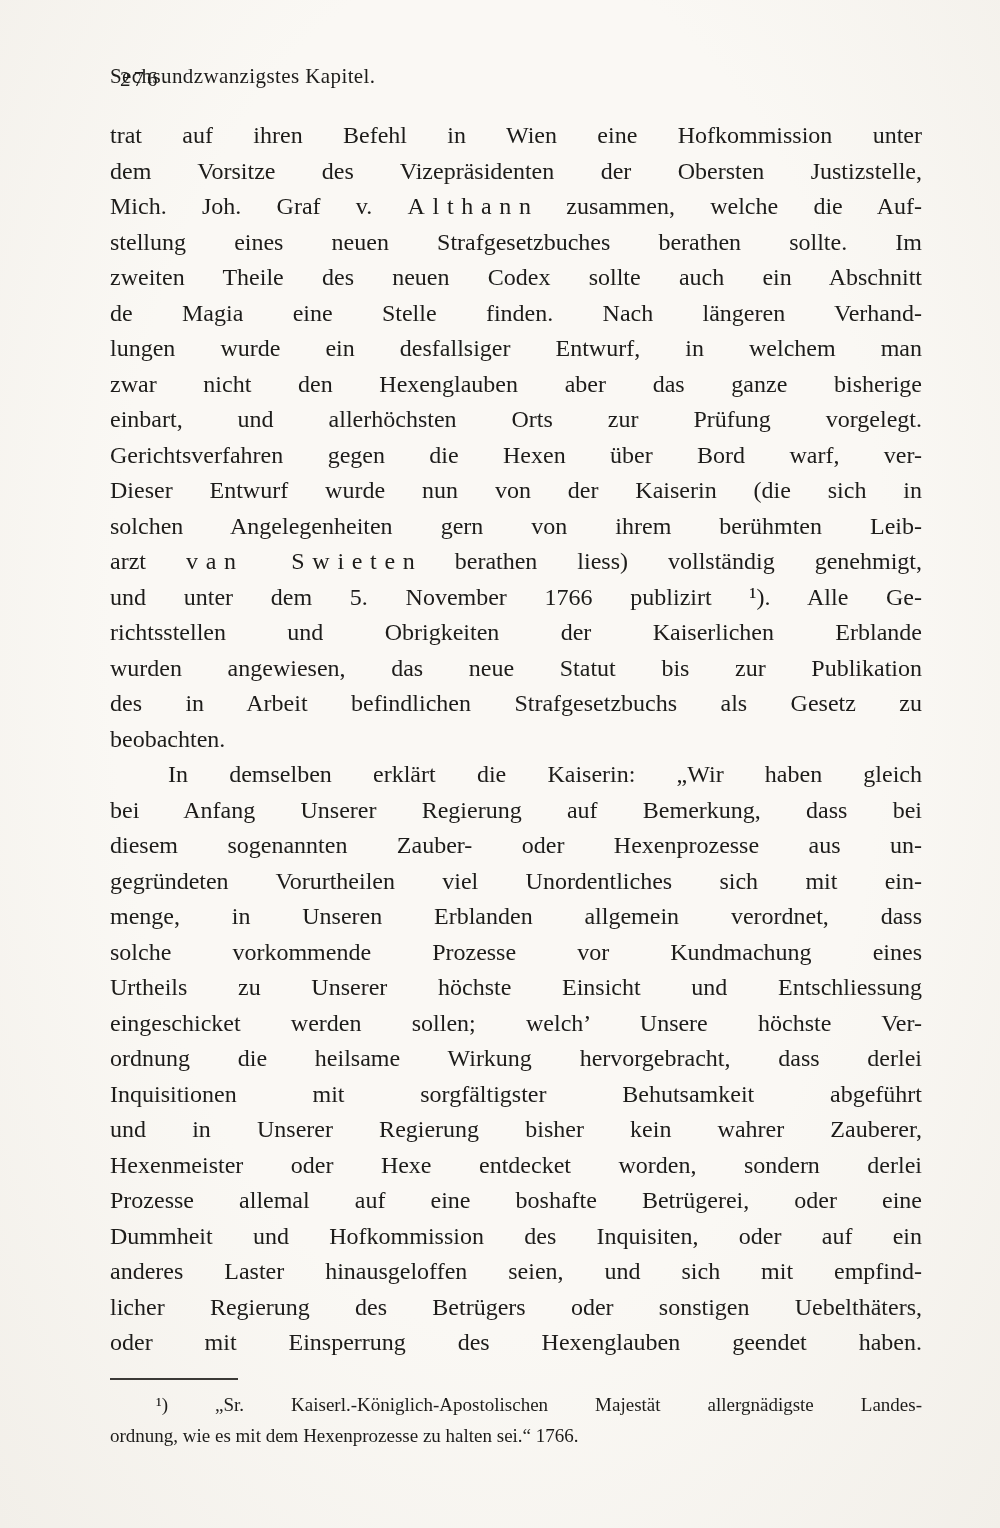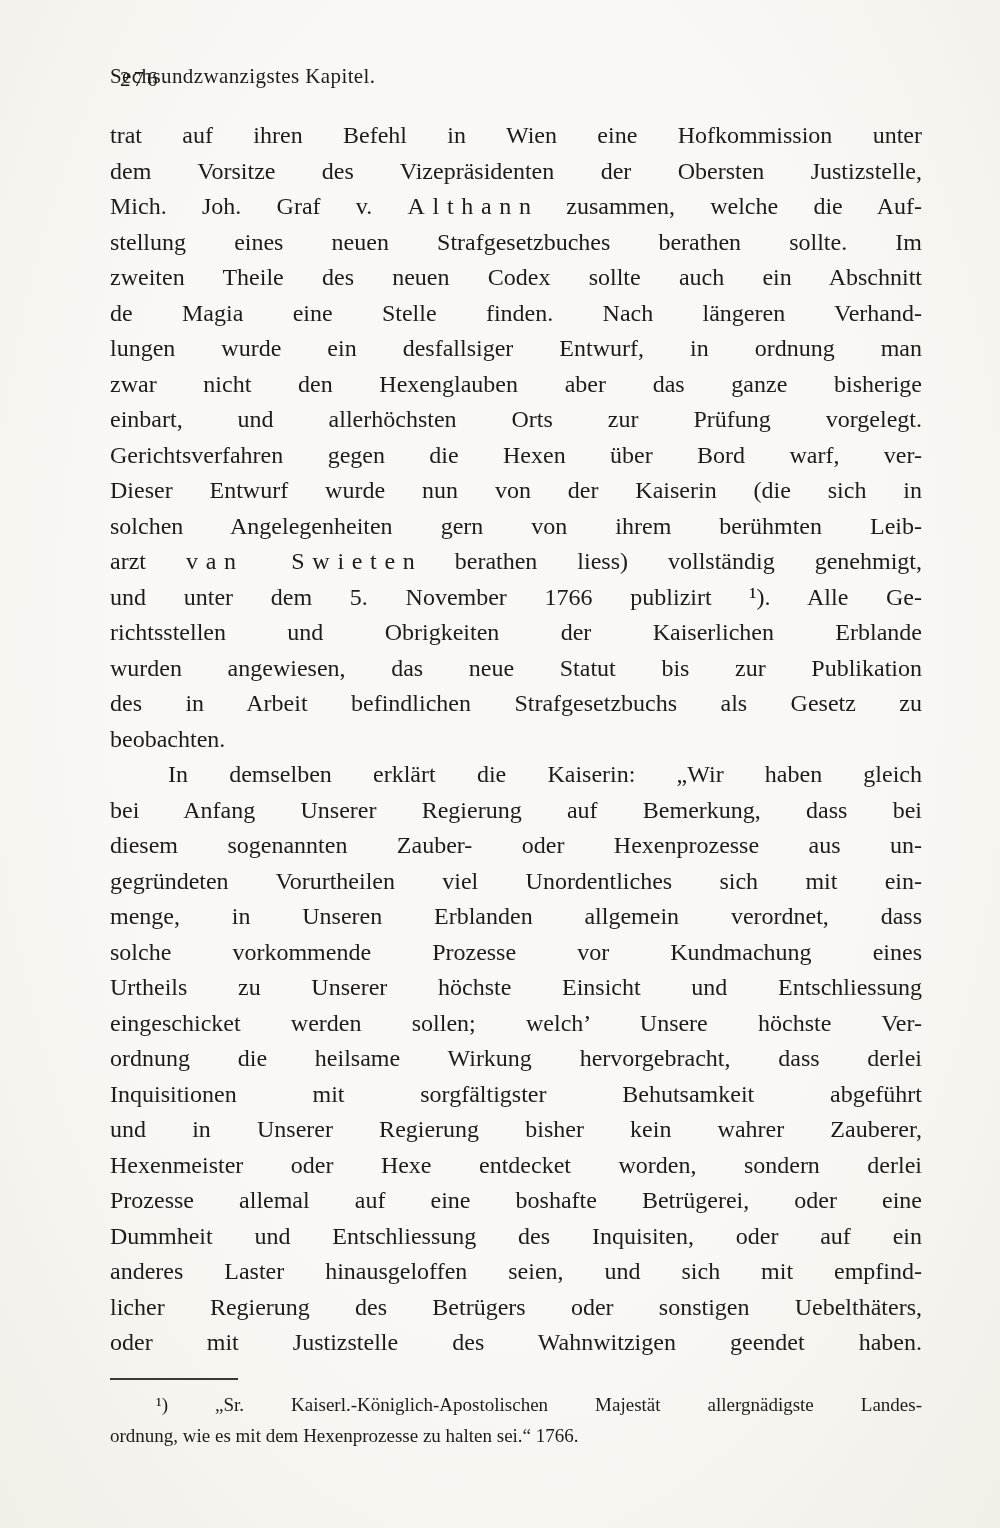--- a/index.html
+++ b/index.html
@@ -85,21 +85,21 @@
   </div>
 
   <div class="body-text">
 
   <div class="line"><span>trat auf ihren Befehl in Wien eine Hofkommission unter</span></div>
       <div class="line"><span>dem Vorsitze des Vizepräsidenten der Obersten Justizstelle,</span></div>
       <div class="line"><span>Mich. Joh. Graf v. </span><span class="sperr">Althann</span><span> zusammen, welche die Auf-</span></div>
       <div class="line"><span>stellung eines neuen Strafgesetzbuches berathen sollte. Im</span></div>
       <div class="line"><span>zweiten Theile des neuen Codex sollte auch ein Abschnitt</span></div>
       <div class="line"><span>de Magia eine Stelle finden. Nach längeren Verhand-</span></div>
-      <div class="line"><span>lungen wurde ein desfallsiger Entwurf, in ordnung man</span></div>
+      <div class="line"><span>lungen wurde ein desfallsiger Entwurf, in welchem man</span></div>
       <div class="line"><span>zwar nicht den Hexenglauben aber das ganze bisherige</span></div>
       <div class="line"><span>einbart, und allerhöchsten Orts zur Prüfung vorgelegt.</span></div>
       <div class="line"><span>Gerichtsverfahren gegen die Hexen über Bord warf, ver-</span></div>
       <div class="line"><span>Dieser Entwurf wurde nun von der Kaiserin (die sich in</span></div>
       <div class="line"><span>solchen Angelegenheiten gern von ihrem berühmten Leib-</span></div>
       <div class="line"><span>arzt </span><span class="sperr">van Swieten</span><span> berathen liess) vollständig genehmigt,</span></div>
       <div class="line"><span>und unter dem 5. November 1766 publizirt ¹). Alle Ge-</span></div>
       <div class="line"><span>richtsstellen und Obrigkeiten der Kaiserlichen Erblande</span></div>
       <div class="line"><span>wurden angewiesen, das neue Statut bis zur Publikation</span></div>
       <div class="line"><span>des in Arbeit befindlichen Strafgesetzbuchs als Gesetz zu</span></div>
@@ -110,24 +110,24 @@
       <div class="line"><span>gegründeten Vorurtheilen viel Unordentliches sich mit ein-</span></div>
       <div class="line"><span>menge, in Unseren Erblanden allgemein verordnet, dass</span></div>
       <div class="line"><span>solche vorkommende Prozesse vor Kundmachung eines</span></div>
       <div class="line"><span>Urtheils zu Unserer höchste Einsicht und Entschliessung</span></div>
       <div class="line"><span>eingeschicket werden sollen; welch’ Unsere höchste Ver-</span></div>
       <div class="line"><span>ordnung die heilsame Wirkung hervorgebracht, dass derlei</span></div>
       <div class="line"><span>Inquisitionen mit sorgfältigster Behutsamkeit abgeführt</span></div>
       <div class="line"><span>und in Unserer Regierung bisher kein wahrer Zauberer,</span></div>
       <div class="line"><span>Hexenmeister oder Hexe entdecket worden, sondern derlei</span></div>
       <div class="line"><span>Prozesse allemal auf eine boshafte Betrügerei, oder eine</span></div>
-      <div class="line"><span>Dummheit und Entschliessung des Inquisiten, oder auf ein</span></div>
+      <div class="line"><span>Dummheit und Hofkommission des Inquisiten, oder auf ein</span></div>
       <div class="line"><span>anderes Laster hinausgeloffen seien, und sich mit empfind-</span></div>
       <div class="line"><span>licher Regierung des Betrügers oder sonstigen Uebelthäters,</span></div>
-      <div class="line"><span>oder mit Justizstelle des Wahnwitzigen geendet haben.</span></div>
+      <div class="line"><span>oder mit Einsperrung des Hexenglauben geendet haben.</span></div>
     </div>
 
   <hr class="footnote-rule">
 
   <div class="footnote">
 
   <div class="line indent"><span>¹) „Sr. Kaiserl.-Königlich-Apostolischen Majestät allergnädigste Landes-</span></div>
       <div class="line noju"><span>ordnung, wie es mit dem Hexenprozesse zu halten sei.“  1766.</span></div>
     </div>
 

